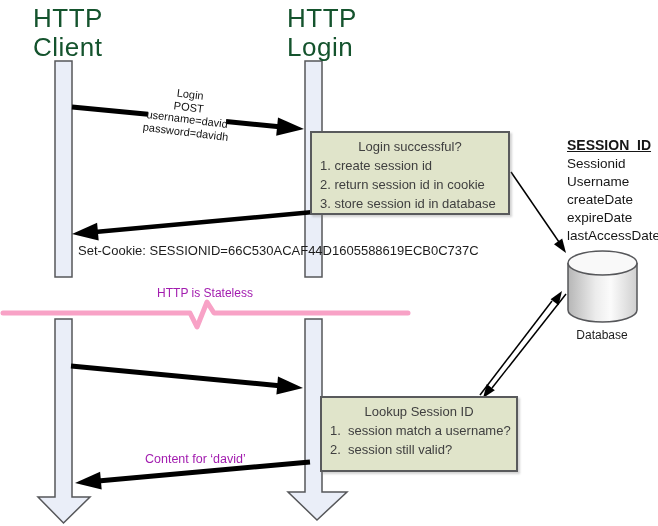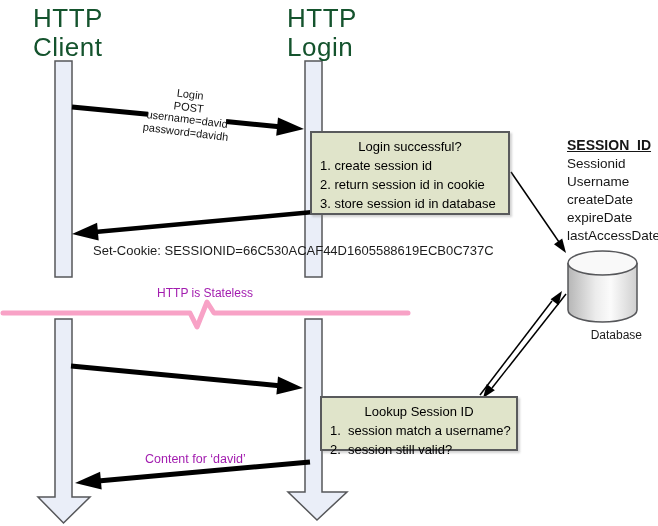--- a/index.html
+++ b/index.html
@@ -3,30 +3,30 @@
 <meta charset="utf-8">
 <style>
   html,body{margin:0;padding:0;background:#ffffff;}
   .canvas{
     position:relative;width:658px;height:526px;background:#ffffff;overflow:hidden;
     font-family:"Liberation Sans", sans-serif;color:#1c1c1c;
   }
   .canvas svg{position:absolute;left:0;top:0;}
   .abs{position:absolute;}
   .actor-title{font-size:26px;line-height:29px;color:#14532d;letter-spacing:0.5px;}
-  .msg-label{font-size:13px;color:#1c1c1c;white-space:nowrap;margin-left:15px;}
+  .msg-label{font-size:13px;color:#1c1c1c;white-space:nowrap;}
   .small-label{font-size:12px;color:#a21caf;white-space:nowrap;}
   .login-req{
     font-size:11px;line-height:12.5px;text-align:center;white-space:nowrap;
     transform:rotate(7deg);transform-origin:center center;color:#111;
   }
   .note-box{
     background:#e0e4ca;border:2px solid #595a5c;box-sizing:border-box;
     box-shadow:2px 2px 2px rgba(130,130,130,0.35);
-    font-size:13px;line-height:19px;color:#000000;padding:4px 8px 2px 8px;
+    font-size:13px;line-height:19px;color:#404040;padding:4px 8px 2px 8px;
   }
   .note-box .note-title{text-align:center;}
   .note-box .note-item{white-space:pre;}
   .schema{font-size:13.5px;line-height:18px;color:#161616;}
   .schema .schema-title{font-weight:bold;text-decoration:underline;font-size:14px;white-space:pre;margin-bottom:1px;}
   .db-label{font-size:12px;text-align:center;color:#1c1c1c;}
 </style>
 </head>
 <body>
 
@@ -120,23 +120,23 @@
     <div>createDate</div>
     <div>expireDate</div>
     <div>lastAccessDate</div>
   </div>
 
   <div class="abs msg-label" style="left:78px;top:243px;">Set-Cookie: SESSIONID=66C530ACAF44D1605588619ECB0C737C</div>
 
   <div class="abs small-label" style="left:120px;top:286px;width:170px;text-align:center;">HTTP is Stateless</div>
 
 
-  <div class="abs note-box" style="left:320px;top:396px;width:198px;height:55px;">
+  <div class="abs note-box" style="left:320px;top:396px;width:198px;height:76px;">
     <div class="note-title">Lookup Session ID</div>
     <div class="note-item">1.  session match a username?</div>
     <div class="note-item">2.  session still valid?</div>
   </div>
 
-  <div class="abs db-label" style="left:562px;top:328px;width:80px;text-align:right;">Database</div>
+  <div class="abs db-label" style="left:562px;top:328px;width:80px;">Database</div>
 
   <div class="abs small-label" style="left:145px;top:452px;font-size:12.5px;">Content for ‘david’</div>
 
 </div>
 
 </body></html>

